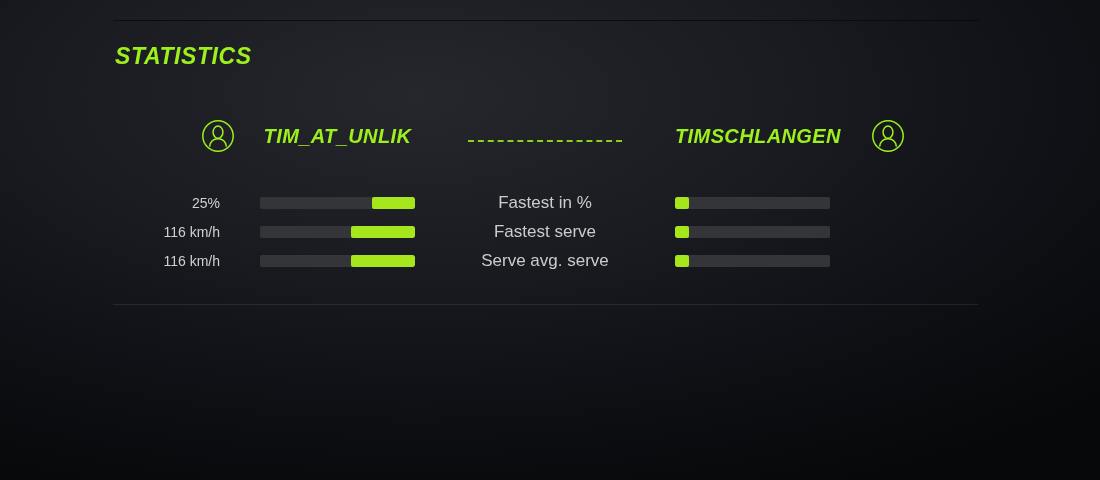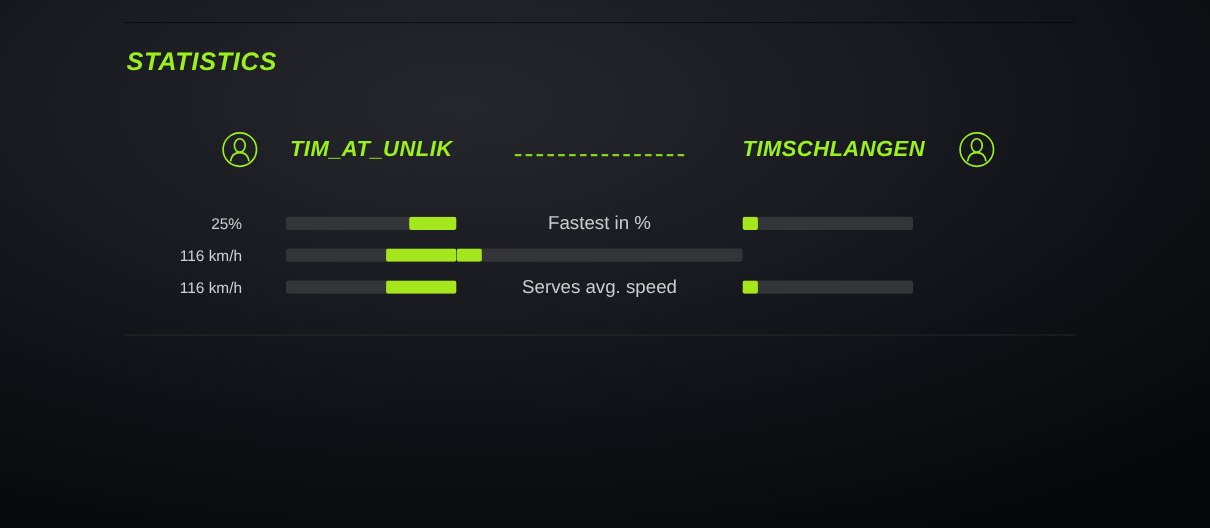--- a/index.html
+++ b/index.html
@@ -112,32 +112,33 @@
         <div class="bar-fill" style="width: 9%;"></div>
       </div>
       <div class="stat-value"></div>
     </div>
 
     <div class="grid-row stat-row">
       <div class="stat-value">116 km/h</div>
       <div class="bar right-anchored">
         <div class="bar-fill" style="width: 41%;"></div>
       </div>
+      <div class="stat-label">Fastest serve</div>
       <div class="bar">
         <div class="bar-fill" style="width: 9%;"></div>
       </div>
       <div class="stat-value"></div>
     </div>
 
     <div class="grid-row stat-row">
       <div class="stat-value">116 km/h</div>
       <div class="bar right-anchored">
         <div class="bar-fill" style="width: 41%;"></div>
       </div>
-      <div class="stat-label">Serves avg. speed</div>
+      <div class="stat-label">Serve avg. serve</div>
       <div class="bar">
         <div class="bar-fill" style="width: 9%;"></div>
       </div>
       <div class="stat-value"></div>
     </div>
 
   </div>
 </div>
 
 </body></html>

